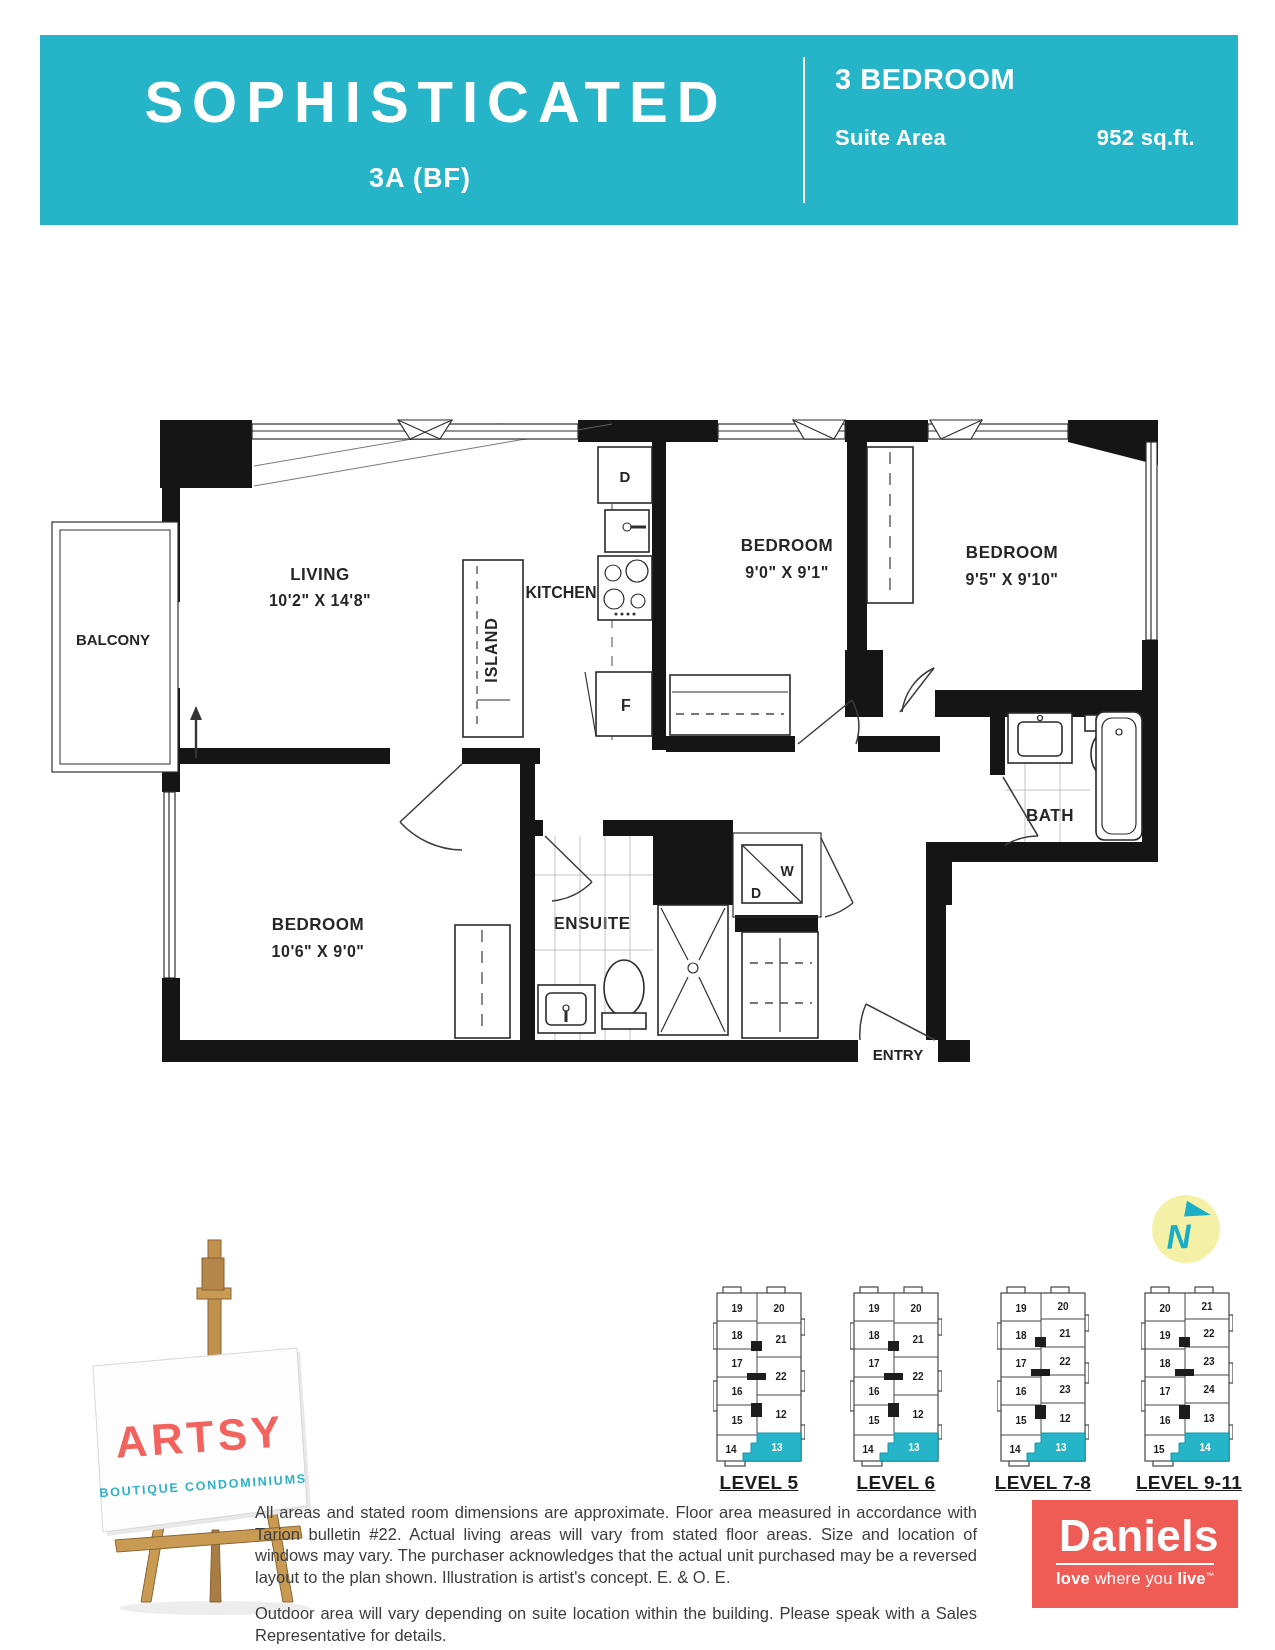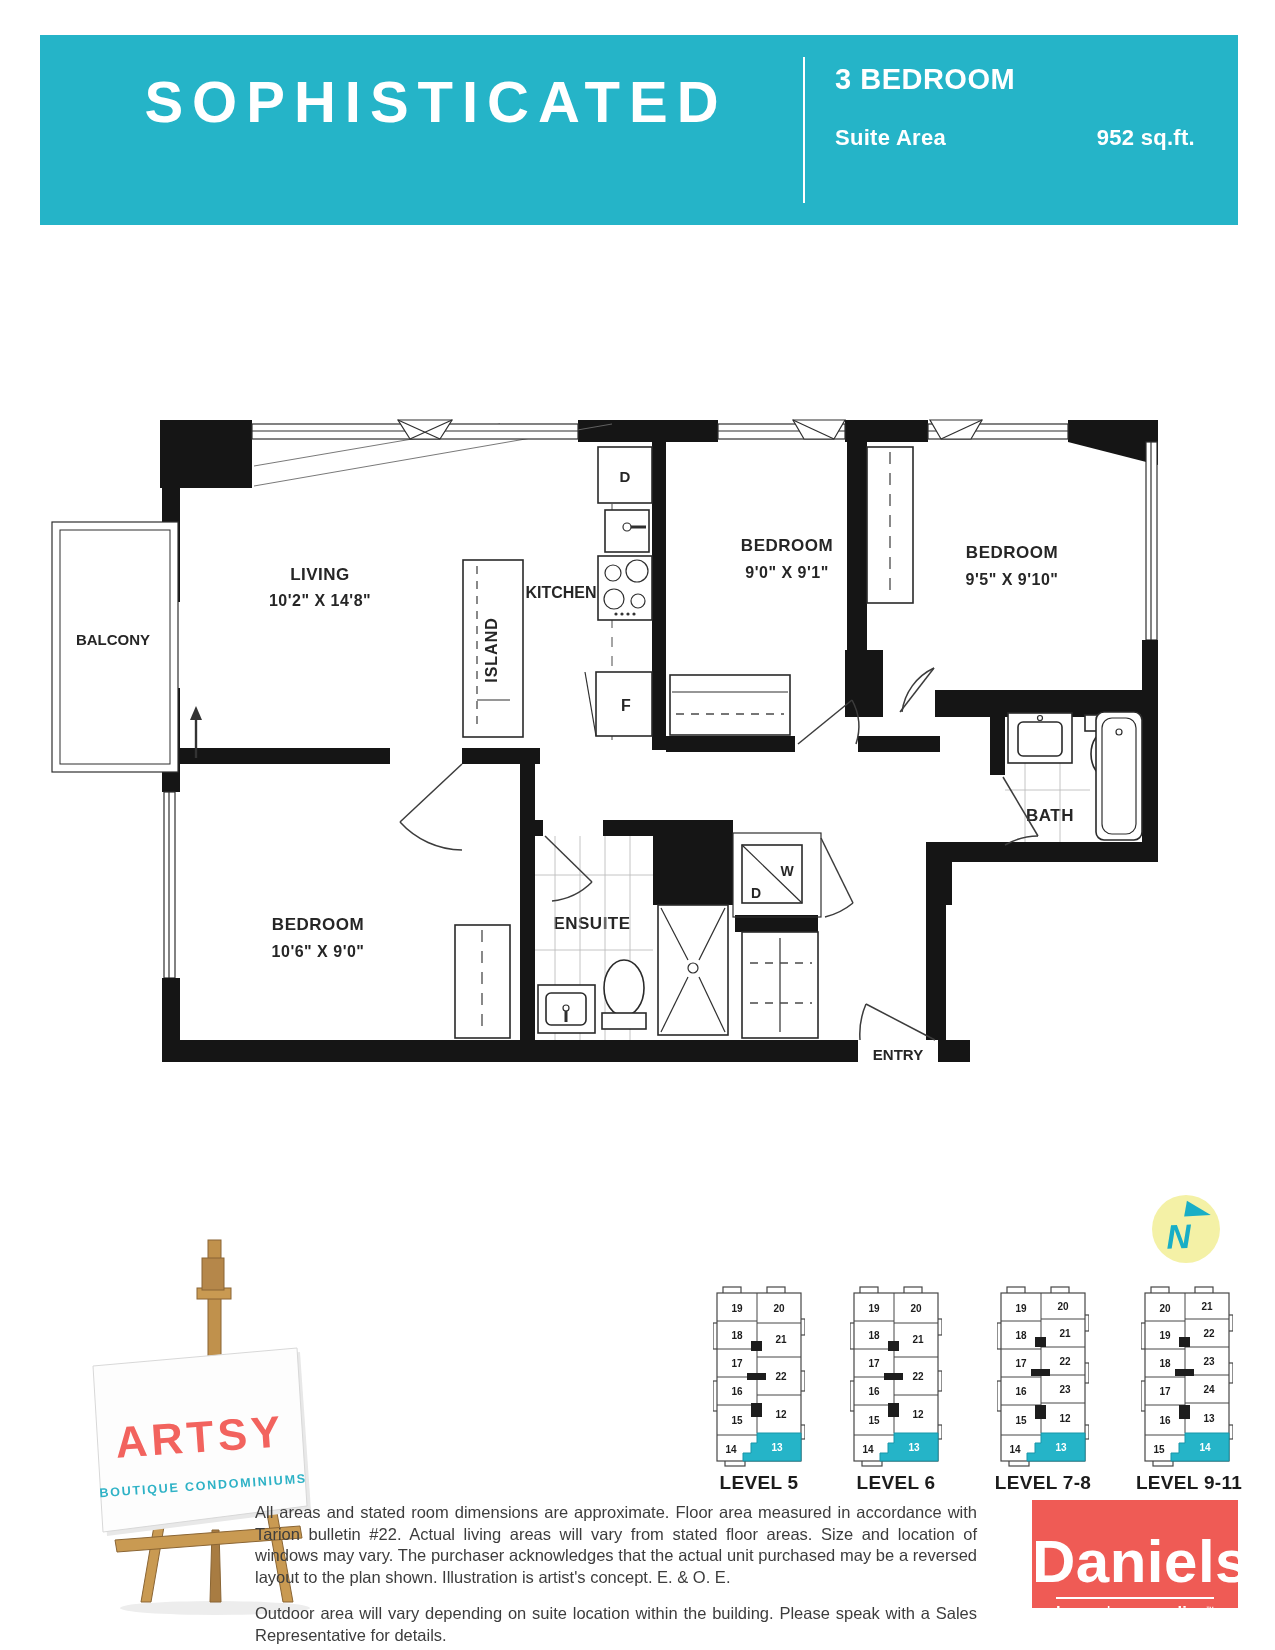--- a/index.html
+++ b/index.html
@@ -33,48 +33,49 @@
   .rdim{font:700 16px "Liberation Sans",sans-serif;fill:#262626;letter-spacing:.5px;text-anchor:middle;}
   .rsmall{font:700 15px "Liberation Sans",sans-serif;fill:#262626;text-anchor:middle;}
 
   
   .artsy-red{font:700 44px "Liberation Sans",sans-serif;fill:#f2635e;letter-spacing:4px;text-anchor:middle;}
   .artsy-teal{font:700 12.5px "Liberation Sans",sans-serif;fill:#2eb2c6;letter-spacing:1.8px;text-anchor:middle;}
 
   
   .kp{position:absolute;top:1285px;width:92px;height:182px;}
   .kp-label{position:absolute;top:1472px;width:140px;text-align:center;
-    font-size:19px;font-weight:700;color:#1c1c1c;letter-spacing:.3px;}
+    font-size:19px;font-weight:700;color:#1c1c1c;letter-spacing:.3px;text-decoration:underline;}
   .kpn{font:700 10px "Liberation Sans",sans-serif;fill:#1c1c1c;text-anchor:middle;}
   .kpnw{font:700 10px "Liberation Sans",sans-serif;fill:#fff;text-anchor:middle;}
   .kpo{fill:#fff;stroke:#474747;stroke-width:1.2;}
   .kpl{stroke:#474747;stroke-width:1;fill:none;}
   .kpb{fill:#1d1d1d;}
 
   
   .disc{position:absolute;left:255px;top:1502px;width:738px;color:#3d3d3d;
     font-size:16.5px;line-height:1.31;text-align:justify;}
   .disc p{margin:0 16px 15px 0;}
 
   
   .daniels{position:absolute;left:1032px;top:1500px;width:206px;height:108px;
     background:#ef5b55;color:#fff;text-align:center;}
-  .dan-name{font-size:60px;font-weight:700;letter-spacing:.5px;margin-top:32px;line-height:1;}
+  .dan-name{font-size:44px;font-weight:700;letter-spacing:.5px;margin-top:14px;line-height:1;padding-left:8px;}
   .dan-line{width:158px;height:2px;background:#fff;margin:5px auto 4px auto;}
   .dan-tag{font-size:16.5px;letter-spacing:.2px;}
   .dan-tag b{font-weight:700;}
   .dan-tm{font-size:8px;vertical-align:super;}
 </style>
 </head>
 <body>
 
 <div id="page">
 
   <div class="hdr" style="background:#25b4c8;">
     <div class="hdr-title">SOPHISTICATED</div>
+    <div class="hdr-sub">3A (BF)</div>
     <div class="hdr-div"></div>
     <div class="hdr-right">
       <div class="hdr-type">3 BEDROOM</div>
       <div class="hdr-row">
         <span>Suite Area</span>
         <span>952 sq.ft.</span>
       </div>
     </div>
   </div>
 

